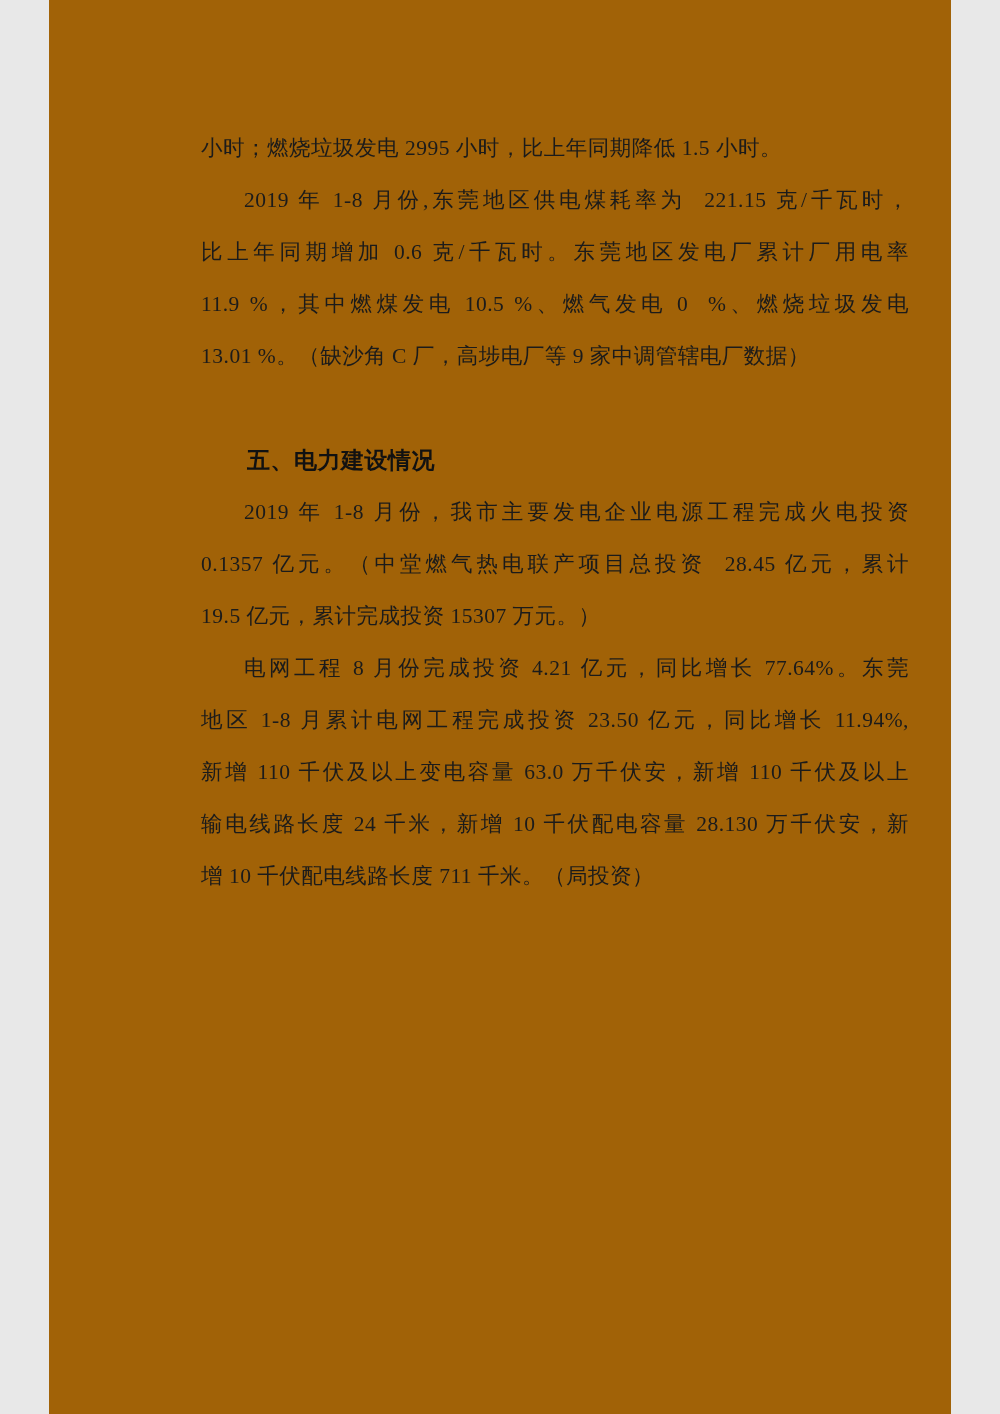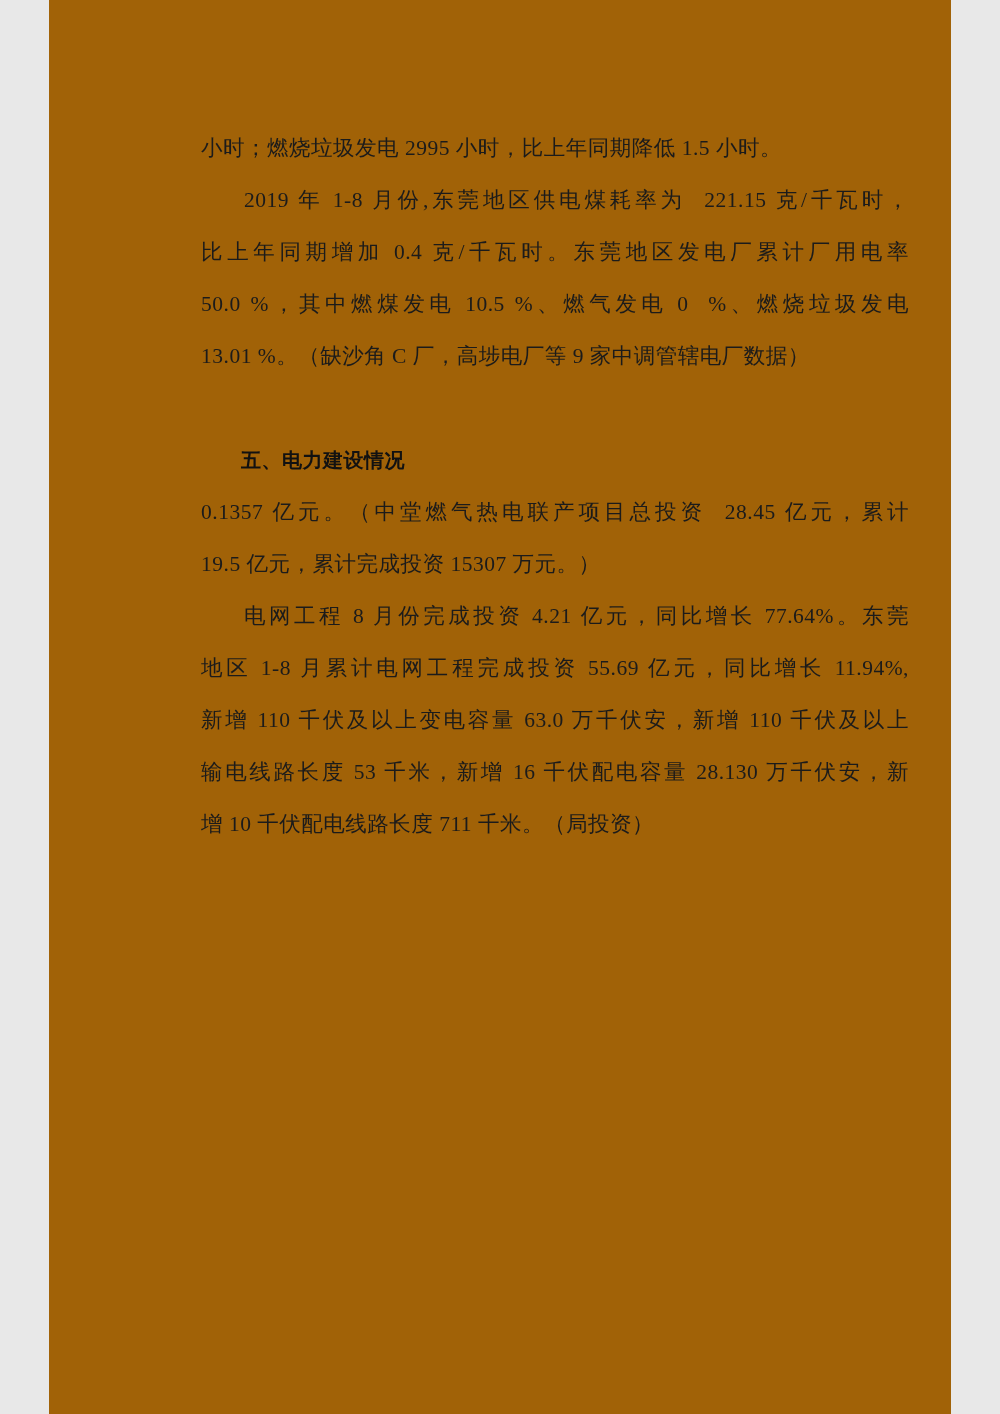--- a/index.html
+++ b/index.html
@@ -37,45 +37,46 @@
   }
   .line.j {
     text-align: justify;
     text-align-last: justify;
     font-family: Liberation Serif, serif;
   }
   .heading {
     height: 52px;
     margin-top: 52px; 
     text-indent: 2em;
-    font-family: Liberation Serif, serif;
+    font-family: Liberation Sans, sans-serif;
     font-weight: 700;
-    font-size: 20px;
+    font-size: 23px;
     color: #111111;
     white-space: pre-wrap;
   }
 </style>
 </head>
 <body>
 
 <div class="page">
   <div class="content">
 
     <div class="line">小时；燃烧垃圾发电 2995 小时，比上年同期降低 1.5 小时。</div>
 
     <div class="line indent j">2019 年 1-8 月份,东莞地区供电煤耗率为  221.15 克/千瓦时，</div>
-    <div class="line j">比上年同期增加 0.4 克/千瓦时。东莞地区发电厂累计厂用电率</div>
-    <div class="line j">50.0 %，其中燃煤发电 10.5 %、燃气发电 0  %、燃烧垃圾发电</div>
+    <div class="line j">比上年同期增加 0.6 克/千瓦时。东莞地区发电厂累计厂用电率</div>
+    <div class="line j">11.9 %，其中燃煤发电 10.5 %、燃气发电 0  %、燃烧垃圾发电</div>
     <div class="line">13.01 %。（缺沙角 C 厂，高埗电厂等 9 家中调管辖电厂数据）</div>
 
     <div class="heading">五、电力建设情况</div>
 
+    <div class="line indent j">2019 年 1-8 月份，我市主要发电企业电源工程完成火电投资</div>
     <div class="line j">0.1357 亿元。（中堂燃气热电联产项目总投资  28.45 亿元，累计</div>
     <div class="line">19.5 亿元，累计完成投资 15307 万元。）</div>
 
     <div class="line indent j">电网工程 8 月份完成投资 4.21 亿元，同比增长 77.64%。东莞</div>
-    <div class="line j">地区 1-8 月累计电网工程完成投资 55.69 亿元，同比增长 11.94%,</div>
+    <div class="line j">地区 1-8 月累计电网工程完成投资 23.50 亿元，同比增长 11.94%,</div>
     <div class="line j">新增 110 千伏及以上变电容量 63.0 万千伏安，新增 110 千伏及以上</div>
-    <div class="line j">输电线路长度 53 千米，新增 16 千伏配电容量 28.130 万千伏安，新</div>
+    <div class="line j">输电线路长度 24 千米，新增 10 千伏配电容量 28.130 万千伏安，新</div>
     <div class="line">增 10 千伏配电线路长度 711 千米。（局投资）</div>
 
   </div>
 </div>
 
 </body></html>

